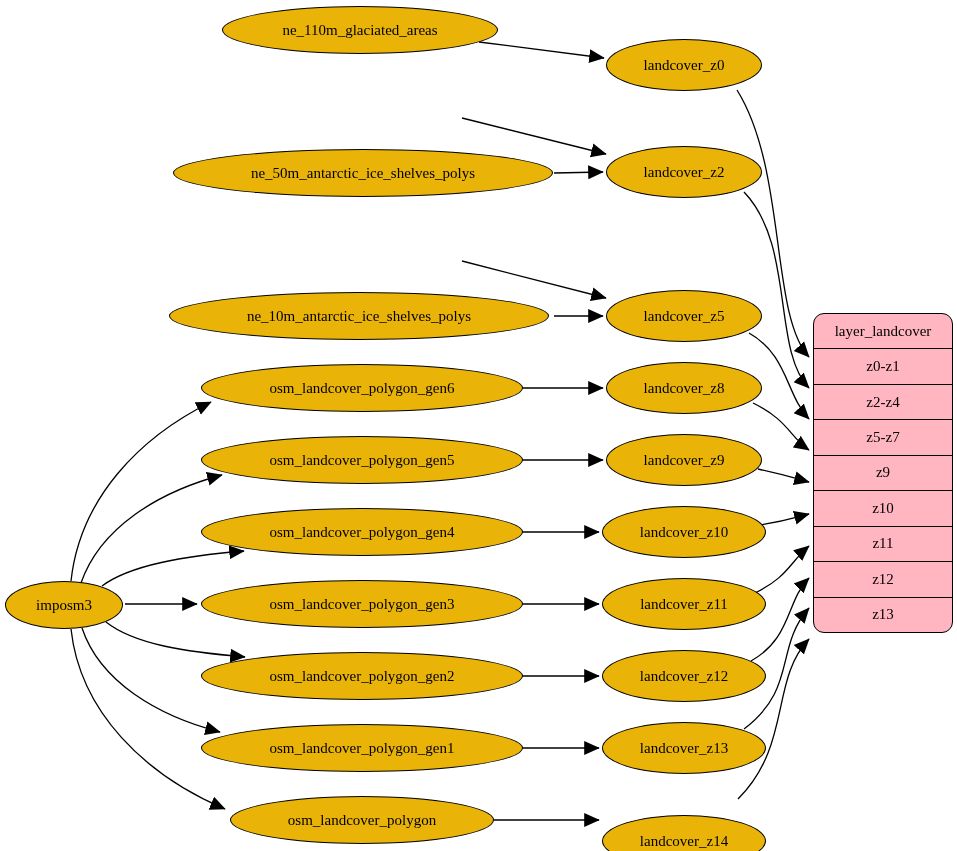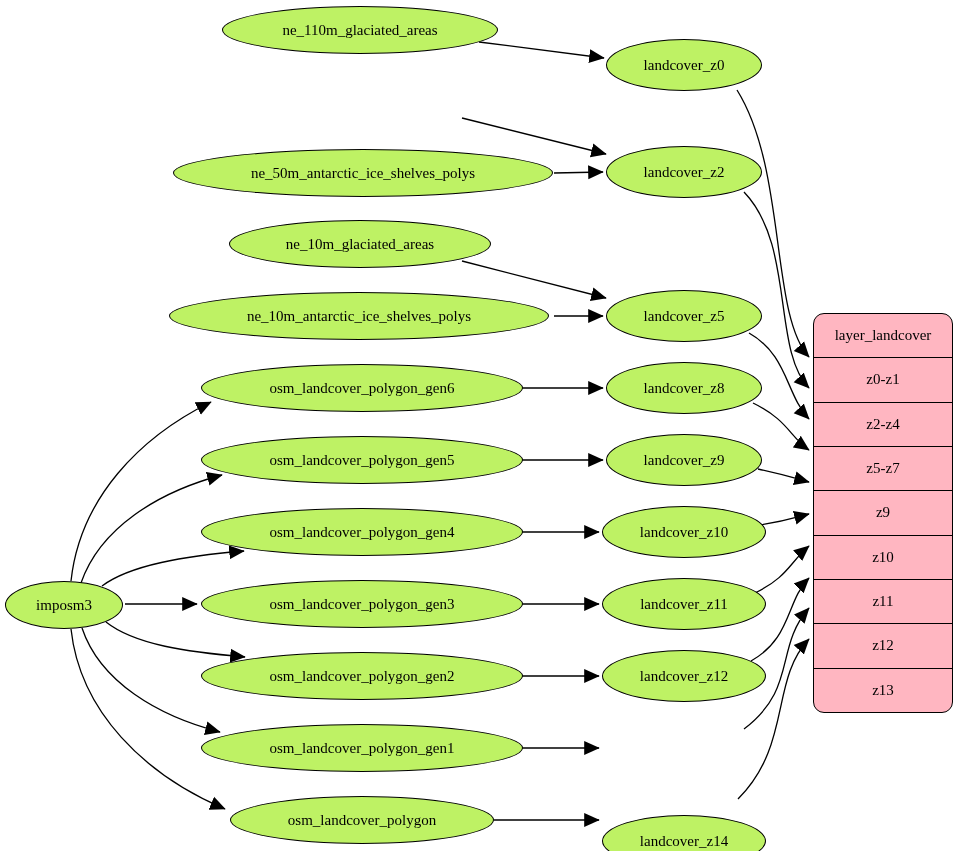--- a/index.html
+++ b/index.html
@@ -3,27 +3,27 @@
 <meta charset="utf-8">
 <style>
   html,body{margin:0;padding:0;background:#ffffff;}
   #canvas{
     position:relative;width:957px;height:851px;background:#ffffff;
     font-family:"Liberation Serif","DejaVu Serif",serif;color:#000;
     overflow:hidden;
   }
   #edges{position:absolute;left:0;top:0;width:957px;height:851px;}
   .node{
-    position:absolute;box-sizing:border-box;background:#bef264;
+    position:absolute;box-sizing:border-box;background:#eab308;
     border:1.3px solid #000;border-radius:50%;
     display:flex;align-items:center;justify-content:center;
     font-size:15px;white-space:nowrap;line-height:1;
   }
   .ltable{
-    position:absolute;left:813px;top:313px;width:140px;height:400px;
+    position:absolute;left:813px;top:313px;width:140px;height:320px;
     box-sizing:border-box;background:#ffb6c1;border:1.4px solid #000;
     border-radius:11px;display:flex;flex-direction:column;overflow:hidden;
   }
   .trow{
     flex:1;display:flex;align-items:center;justify-content:center;
     font-size:15px;white-space:nowrap;border-top:1.2px solid #000;line-height:1;
   }
   .trow:first-child{border-top:none;}
 </style>
 </head>
@@ -70,38 +70,38 @@
       <path d="M 751 661 C 792 638, 786 601, 809 578"></path>
       <path d="M 744 729 C 798 688, 774 648, 809 608"></path>
       <path d="M 738 799 C 792 745, 770 680, 809 639"></path>
     </g>
   </svg>
 
   <div class="node" style="left:5px;top:581px;width:118px;height:48px">imposm3</div>
 
   <div class="node" style="left:222px;top:6px;width:276px;height:48px">ne_110m_glaciated_areas</div>
   <div class="node" style="left:173px;top:149px;width:380px;height:48px">ne_50m_antarctic_ice_shelves_polys</div>
-  <div class="node" style="left:229px;top:220px;width:262px;height:48px">ne_10m_glaciated_areas</div>
   <div class="node" style="left:169px;top:292px;width:380px;height:48px">ne_10m_antarctic_ice_shelves_polys</div>
   <div class="node" style="left:201px;top:364px;width:322px;height:48px">osm_landcover_polygon_gen6</div>
   <div class="node" style="left:201px;top:436px;width:322px;height:48px">osm_landcover_polygon_gen5</div>
   <div class="node" style="left:201px;top:508px;width:322px;height:48px">osm_landcover_polygon_gen4</div>
   <div class="node" style="left:201px;top:580px;width:322px;height:48px">osm_landcover_polygon_gen3</div>
   <div class="node" style="left:201px;top:652px;width:322px;height:48px">osm_landcover_polygon_gen2</div>
   <div class="node" style="left:201px;top:724px;width:322px;height:48px">osm_landcover_polygon_gen1</div>
   <div class="node" style="left:230px;top:796px;width:264px;height:48px">osm_landcover_polygon</div>
 
   <div class="node" style="left:606px;top:39px;width:156px;height:52px">landcover_z0</div>
   <div class="node" style="left:606px;top:146px;width:156px;height:52px">landcover_z2</div>
   <div class="node" style="left:606px;top:290px;width:156px;height:52px">landcover_z5</div>
   <div class="node" style="left:606px;top:362px;width:156px;height:52px">landcover_z8</div>
   <div class="node" style="left:606px;top:434px;width:156px;height:52px">landcover_z9</div>
   <div class="node" style="left:602px;top:506px;width:164px;height:52px">landcover_z10</div>
   <div class="node" style="left:602px;top:578px;width:164px;height:52px">landcover_z11</div>
   <div class="node" style="left:602px;top:650px;width:164px;height:52px">landcover_z12</div>
+  <div class="node" style="left:602px;top:722px;width:164px;height:52px">landcover_z13</div>
   <div class="node" style="left:602px;top:815px;width:164px;height:52px">landcover_z14</div>
 
   <div class="ltable" style="background-color: rgb(255, 182, 193);">
     <div class="trow">layer_landcover</div>
     <div class="trow">z0-z1</div>
     <div class="trow">z2-z4</div>
     <div class="trow">z5-z7</div>
     <div class="trow">z9</div>
     <div class="trow">z10</div>
     <div class="trow">z11</div>

